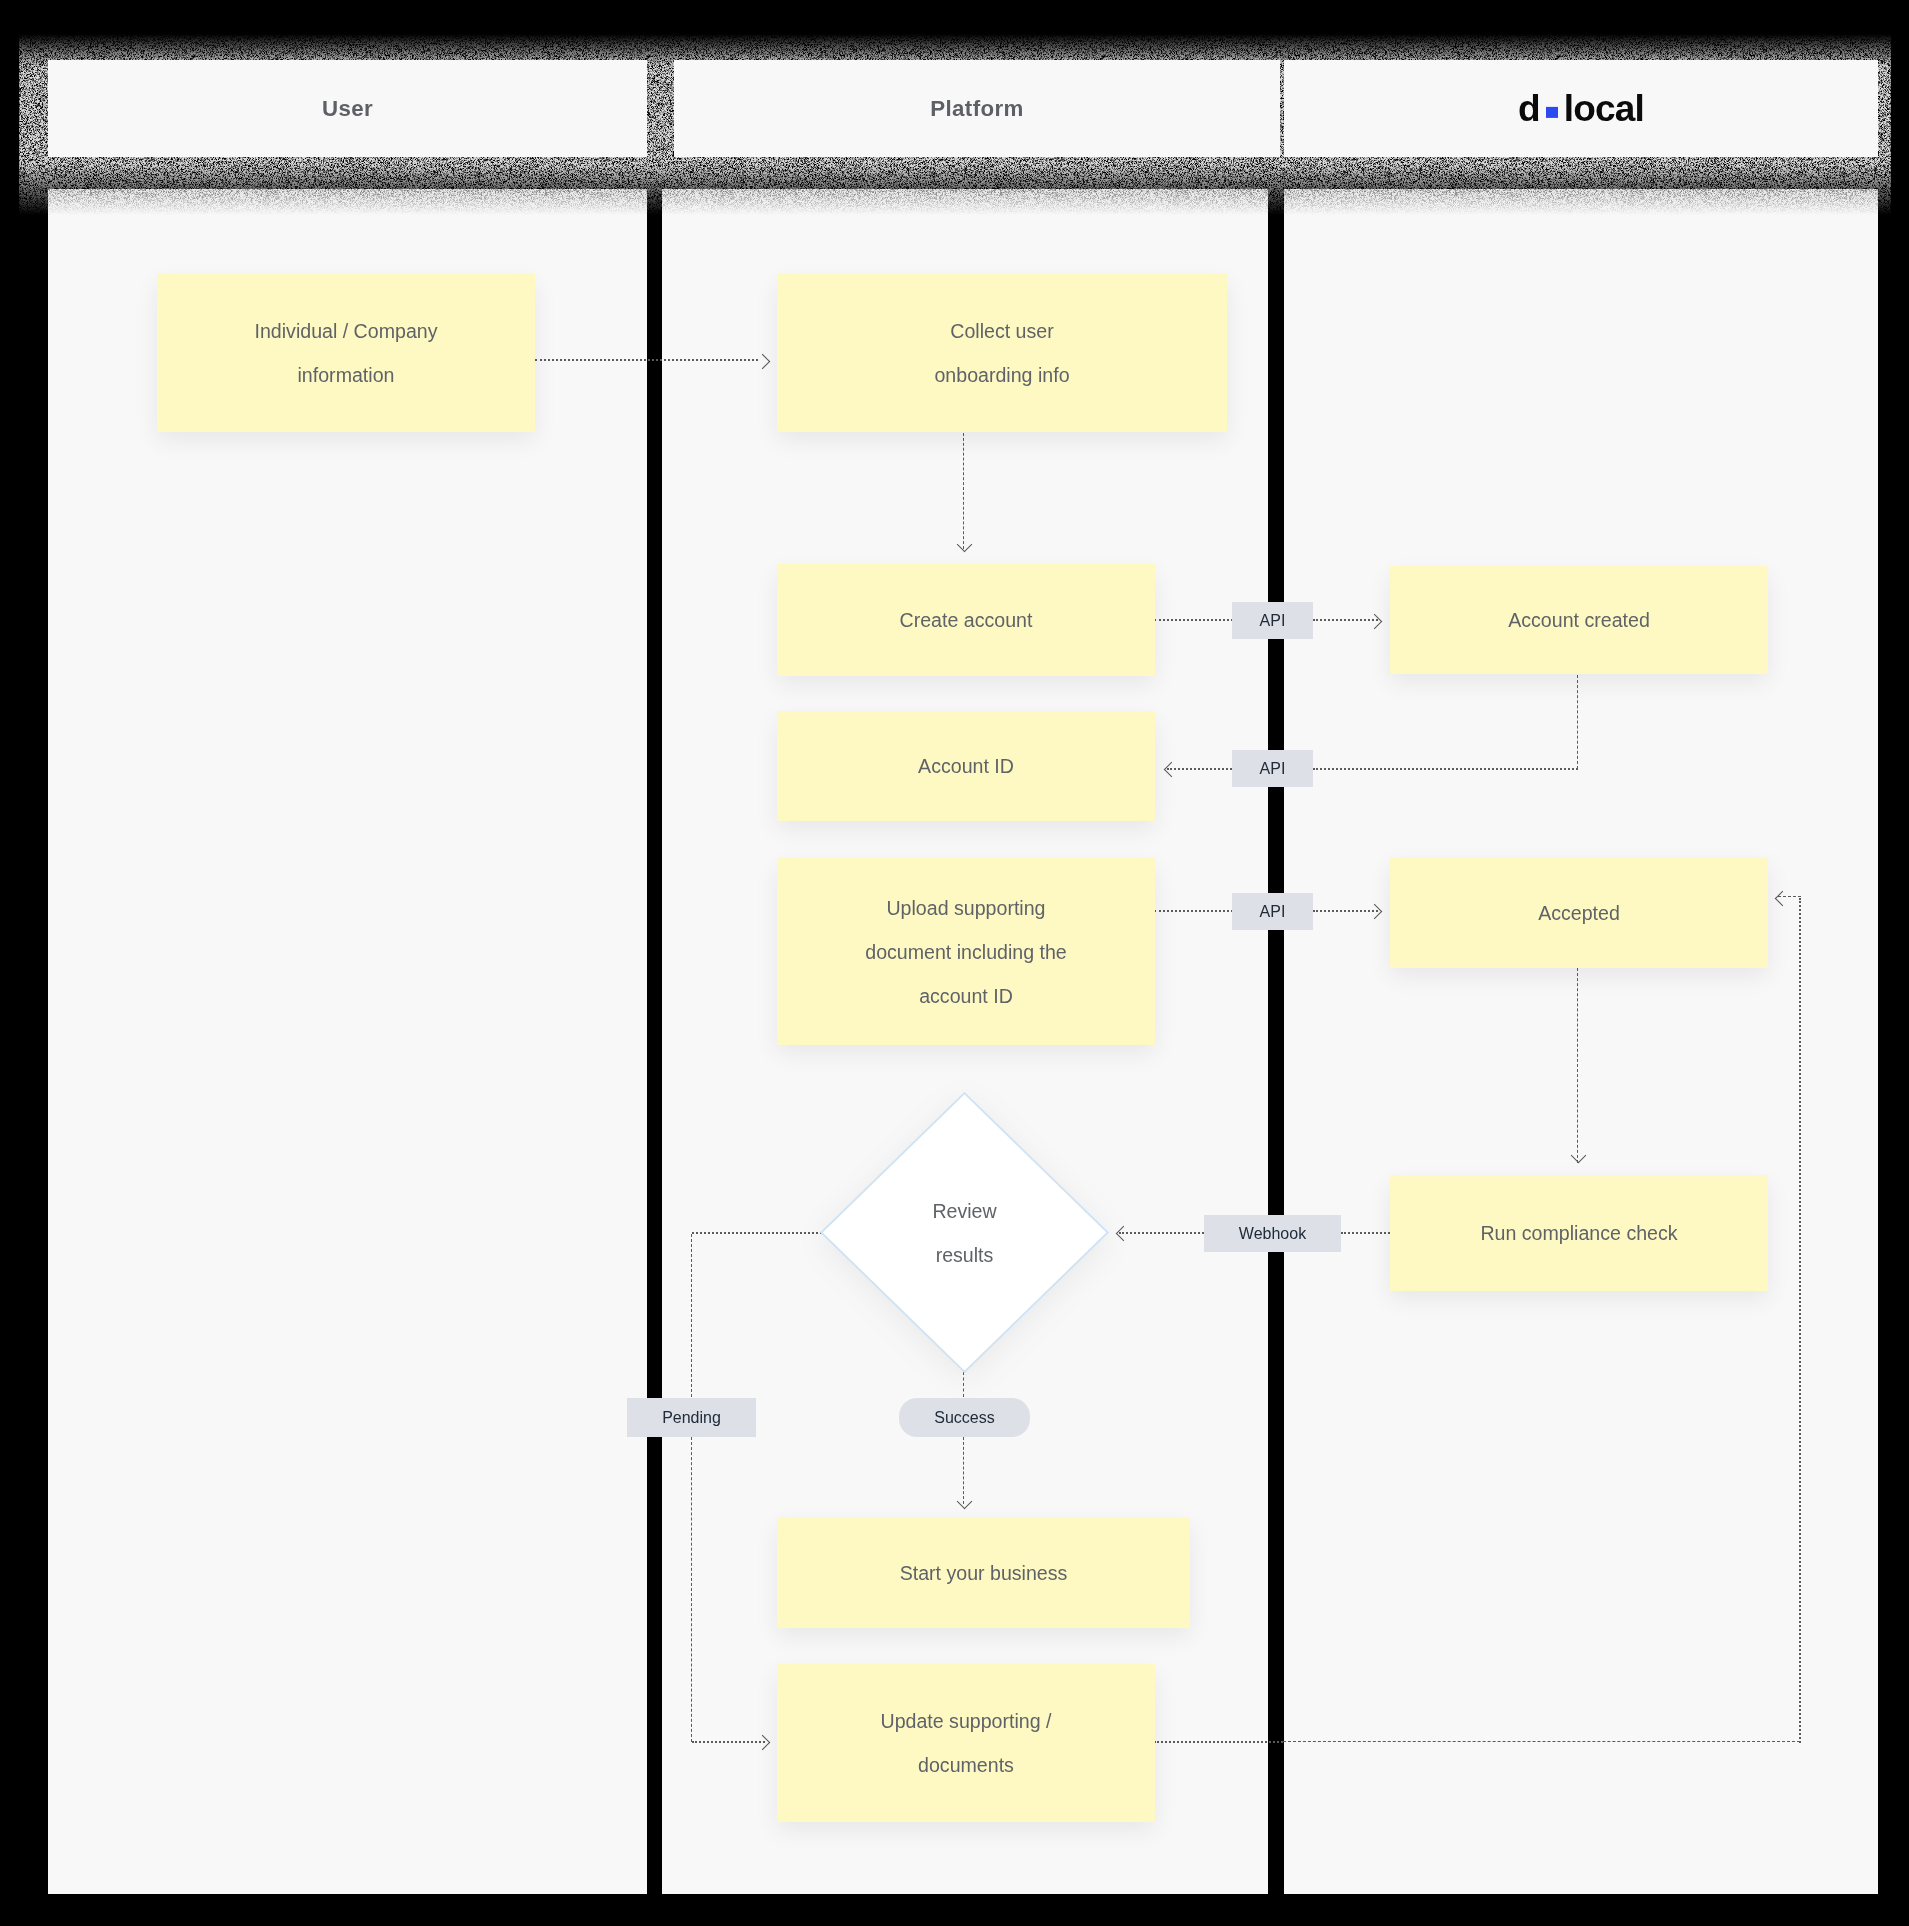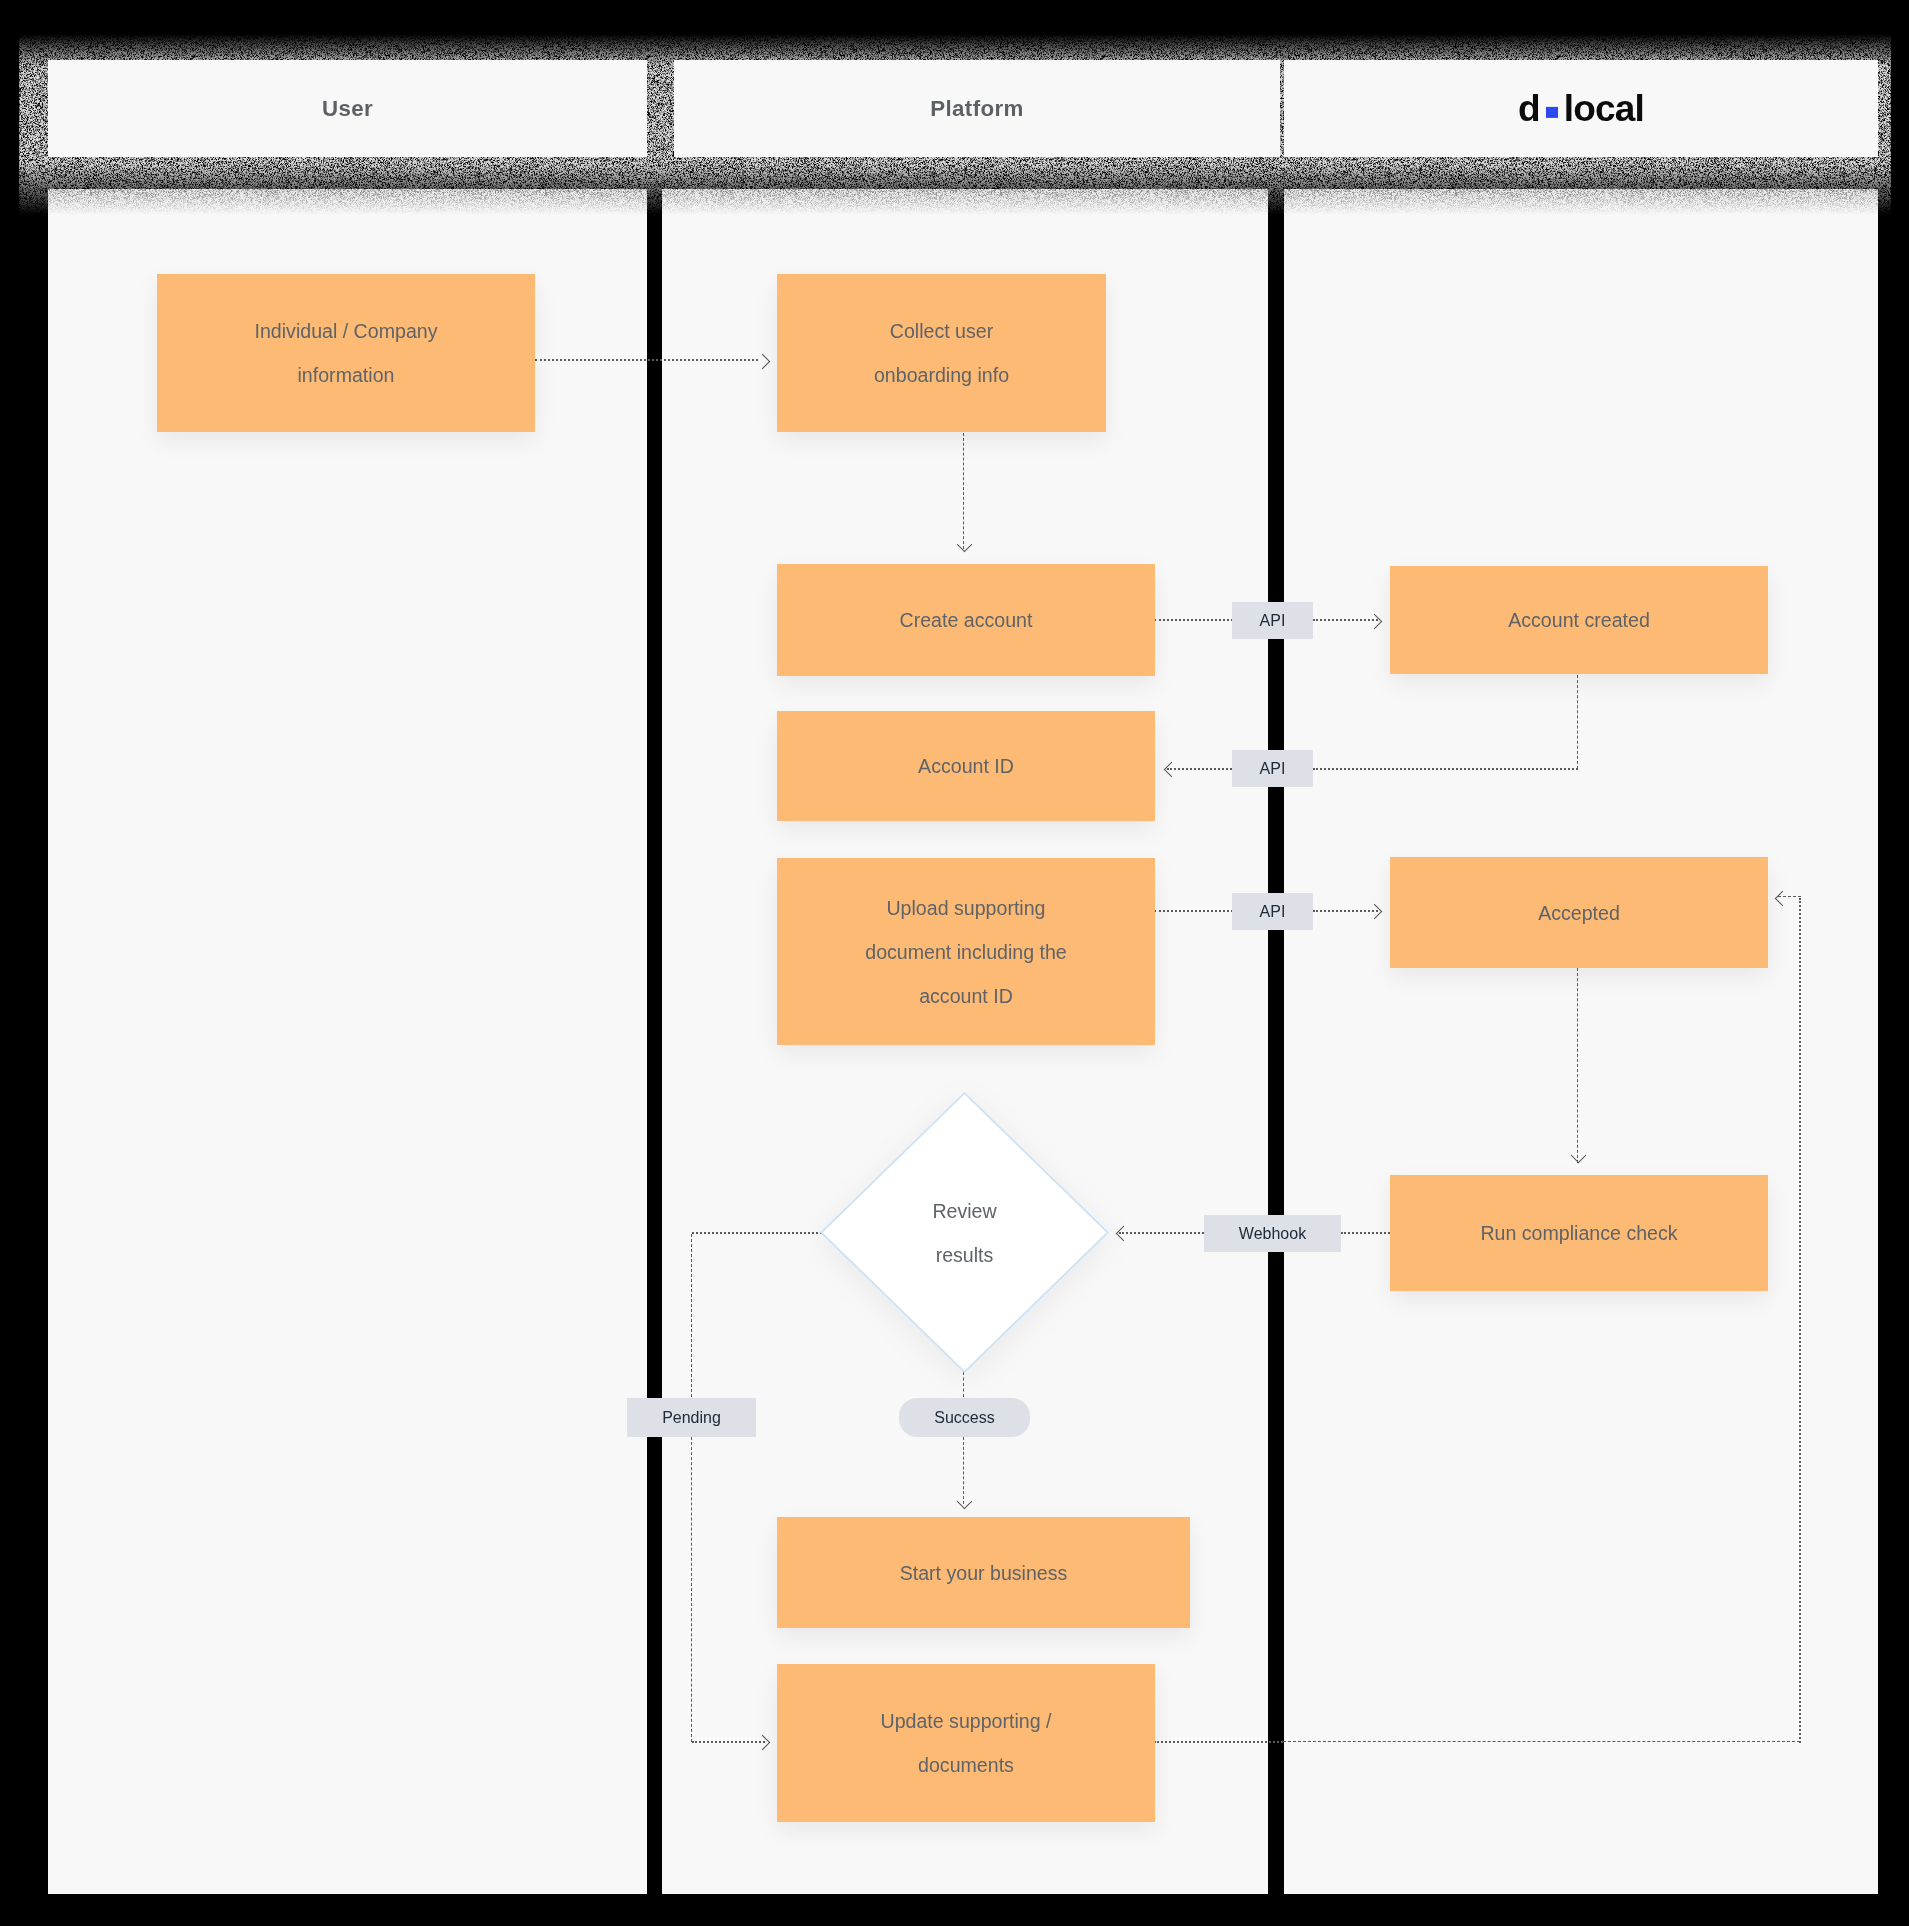--- a/index.html
+++ b/index.html
@@ -9,21 +9,21 @@
   .noise-svg{position:absolute;left:19px;top:34px;z-index:2;}
   .hcell{position:absolute;top:60px;height:97px;background:#f8f8f9;z-index:3;
          display:flex;align-items:center;justify-content:center;}
   .hcell .lane-title{font-size:22.3px;font-weight:bold;color:#5d6165;letter-spacing:0.4px;}
   .logo{display:flex;align-items:center;font-weight:bold;font-size:37px;color:#0b0b0c;
         letter-spacing:-0.8px;}
   .logo .dot{width:11.6px;height:11.6px;margin:0 6.2px;transform:translateY(3.9px);}
   
   .col{position:absolute;top:189px;height:1705px;background:#f8f8f9;z-index:1;}
   
-  .box{position:absolute;background:#fdba74;z-index:4;display:flex;align-items:center;
+  .box{position:absolute;background:#fef9c3;z-index:4;display:flex;align-items:center;
        justify-content:center;text-align:center;color:#5f6368;font-size:19.6px;
        line-height:44px;white-space:pre-line;
        box-shadow:0 9.2px 23px rgba(0,0,0,0.07);}
   
   .hline{position:absolute;height:0;border-top:2.3px dotted #5b5b5b;z-index:2;}
   .hline.dash{border-top:1.9px dashed #5b5b5b;}
   .vline{position:absolute;width:0;border-left:1.9px dashed #5b5b5b;z-index:2;}
   .vline.dot{border-left:2.3px dotted #5b5b5b;}
   .ah{position:absolute;width:10px;height:10px;border-top:1.9px solid #555;
       border-right:1.9px solid #555;z-index:2;}
@@ -121,21 +121,21 @@
   <span class="ah r" style="left:757px;top:1737px;"></span>
 
   <div class="hline" style="left:1154px;top:1741px;width:129px;"></div>
   <div class="hline dash" style="left:1283px;top:1741px;width:517px;"></div>
   <div class="vline dot" style="left:1799px;top:898px;height:845px;"></div>
   <div class="hline dash" style="left:1778px;top:896px;width:23px;"></div>
   <span class="ah l" style="left:1777px;top:893px;"></span>
 
   <div class="box" style="left:157px;top:274px;width:378px;height:158px;">Individual / Company
 information</div>
-  <div class="box" style="left:777px;top:274px;width:329px;height:158px;">Collect user
+  <div class="box" style="left:777px;top:274px;width:450px;height:158px;">Collect user
 onboarding info</div>
   <div class="box" style="left:777px;top:564px;width:378px;height:112px;">Create account</div>
   <div class="box" style="left:1390px;top:566px;width:378px;height:108px;">Account created</div>
   <div class="box" style="left:777px;top:711px;width:378px;height:110px;">Account ID</div>
   <div class="box" style="left:777px;top:858px;width:378px;height:187px;">Upload supporting
 document including the
 account ID</div>
   <div class="box" style="left:1390px;top:857px;width:378px;height:111px;">Accepted</div>
   <div class="box" style="left:1390px;top:1175px;width:378px;height:116px;">Run compliance check</div>
   <div class="box" style="left:777px;top:1517px;width:413px;height:111px;">Start your business</div>

